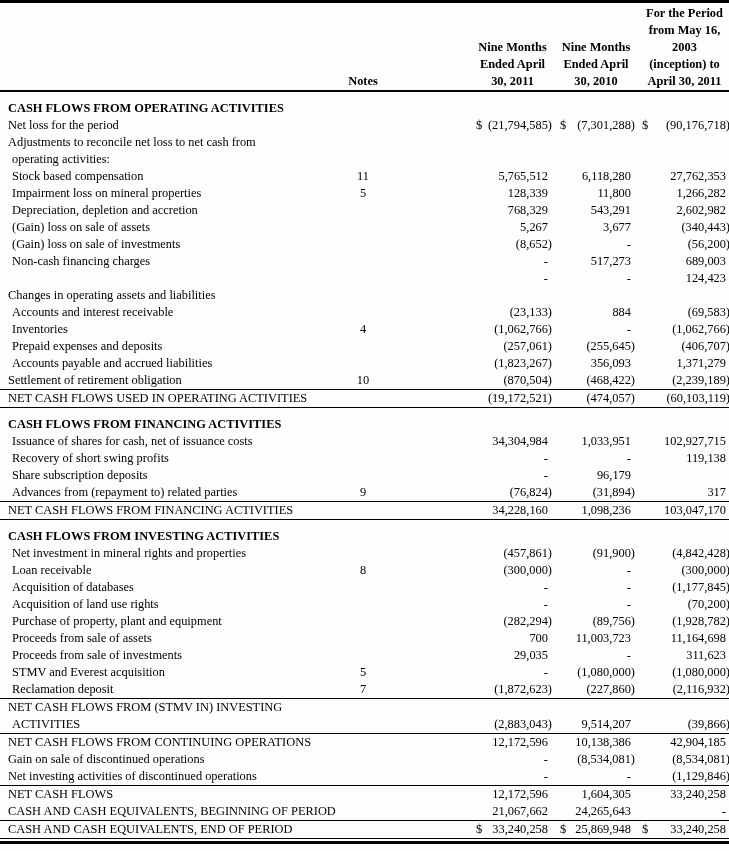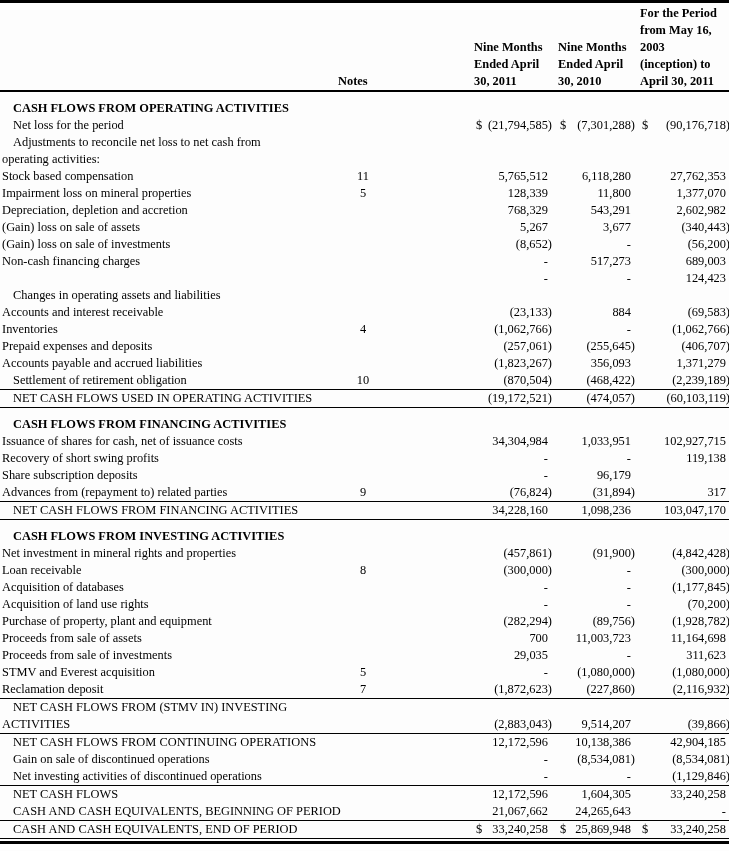--- a/index.html
+++ b/index.html
@@ -9,26 +9,26 @@
     font-family: "Liberation Serif", "DejaVu Serif", serif;
     font-size: 12.4px;
   }
   .top-rule { height: 3px; background: #000; }
   .grid8 {
     display: grid;
     grid-template-columns: 338px 50px 86px 77px 7px 76px 6px 89px;
   }
   
   .header-row { align-items: end; border-bottom: 2px solid #000; padding-top: 2px; }
-  .h-col, .h-notes { font-weight: bold; line-height: 17px; }
+  .h-col, .h-notes { text-align: center; font-weight: bold; line-height: 17px; }
   
   .row { height: 17px; line-height: 17px; align-items: center; }
   .spacer { height: 8px; }
-  .label { grid-column: 1; padding-left: 13px; white-space: nowrap; overflow: visible; }
-  .label.ind { padding-left: 2px; }
+  .label { grid-column: 1; padding-left: 8px; white-space: nowrap; overflow: visible; }
+  .label.ind { padding-left: 12px; }
   .row.section .label { grid-column: 1 / -1; font-weight: bold; }
   .row.total .label { font-weight: normal; }
   .c-note { grid-column: 2; text-align: center; }
   .c-m1 { grid-column: 4; }
   .c-m2 { grid-column: 6; }
   .c-m3 { grid-column: 8; }
   .money { display: flex; justify-content: space-between; padding: 0 3px 0 2px; }
   .money .val { white-space: nowrap; }
   .money .val.paren { margin-right: -4px; text-align: right; }
   .bt { border-top: 1.5px solid #000; }
@@ -142,21 +142,21 @@
         <div class="money c-m1">
           <span class="cur"></span>
           <span class="val">128,339</span>
         </div>
         <div class="money c-m2">
           <span class="cur"></span>
           <span class="val">11,800</span>
         </div>
         <div class="money c-m3">
           <span class="cur"></span>
-          <span class="val">1,377,070</span>
+          <span class="val">1,266,282</span>
         </div>
       </div>
       <div class="grid8 row item">
         <span class="label ind">Depreciation, depletion and accretion</span>
         <span class="c-note"></span>
         <div class="money c-m1">
           <span class="cur"></span>
           <span class="val">768,329</span>
         </div>
         <div class="money c-m2">

